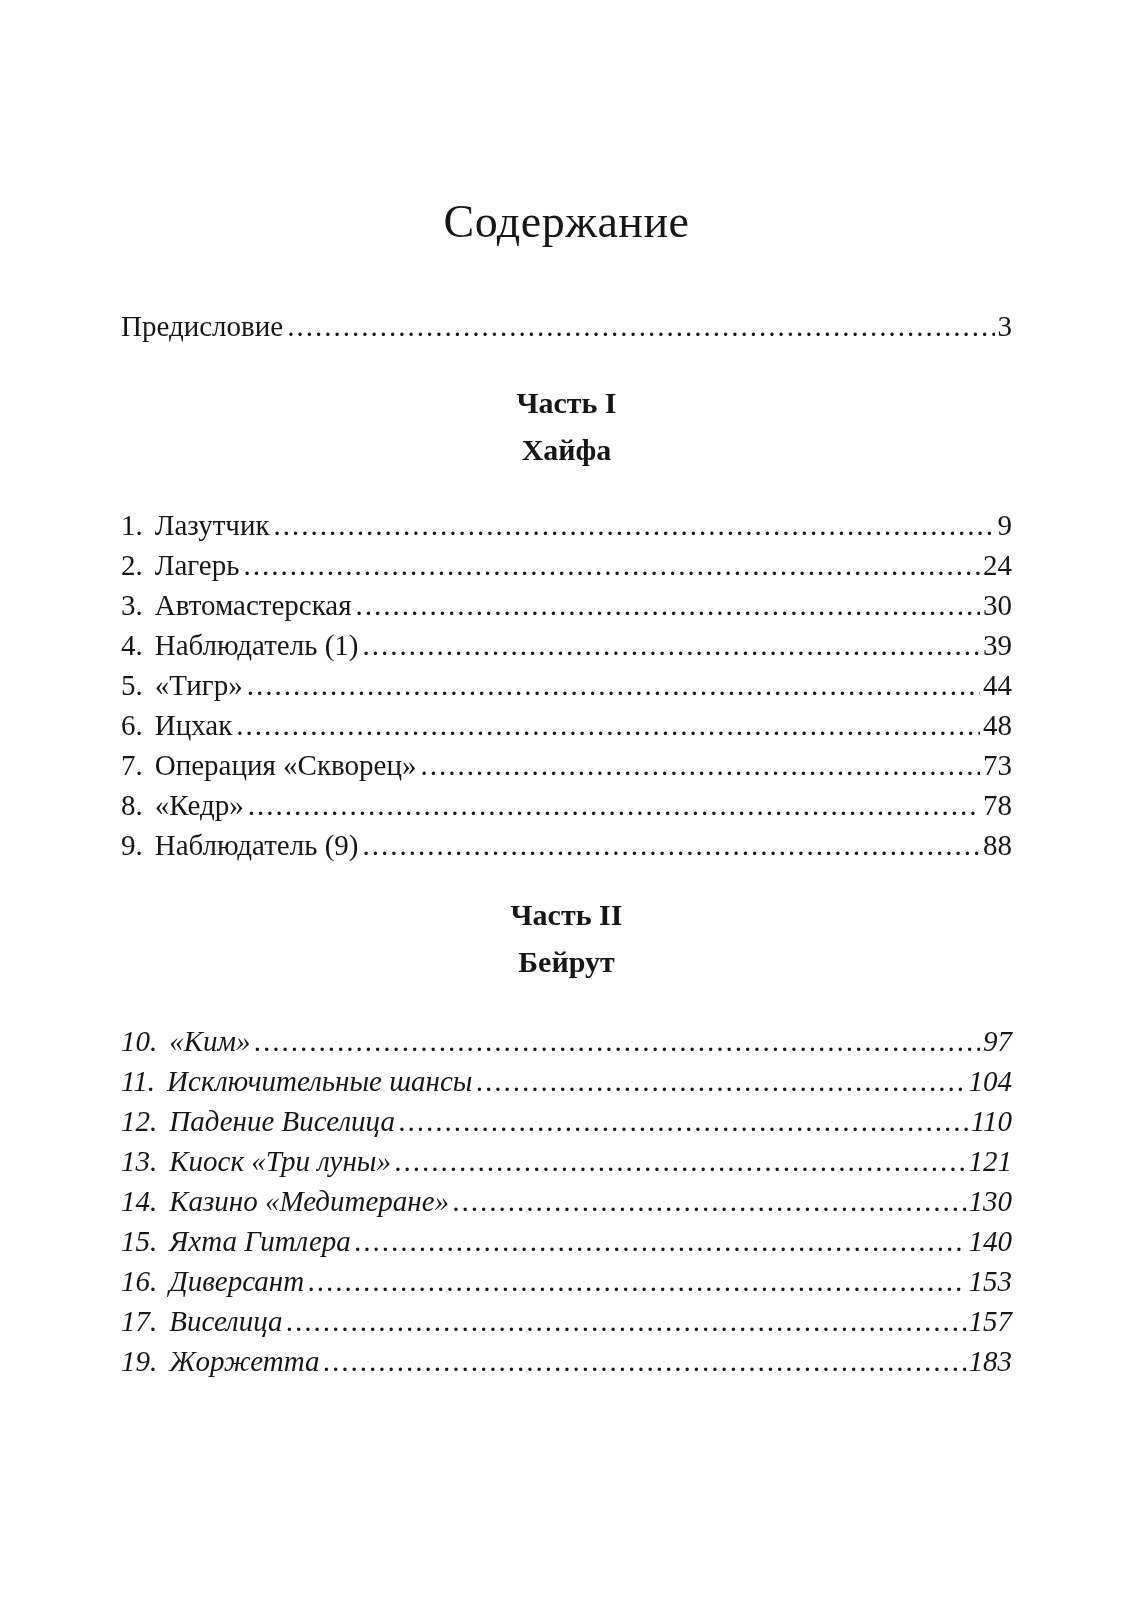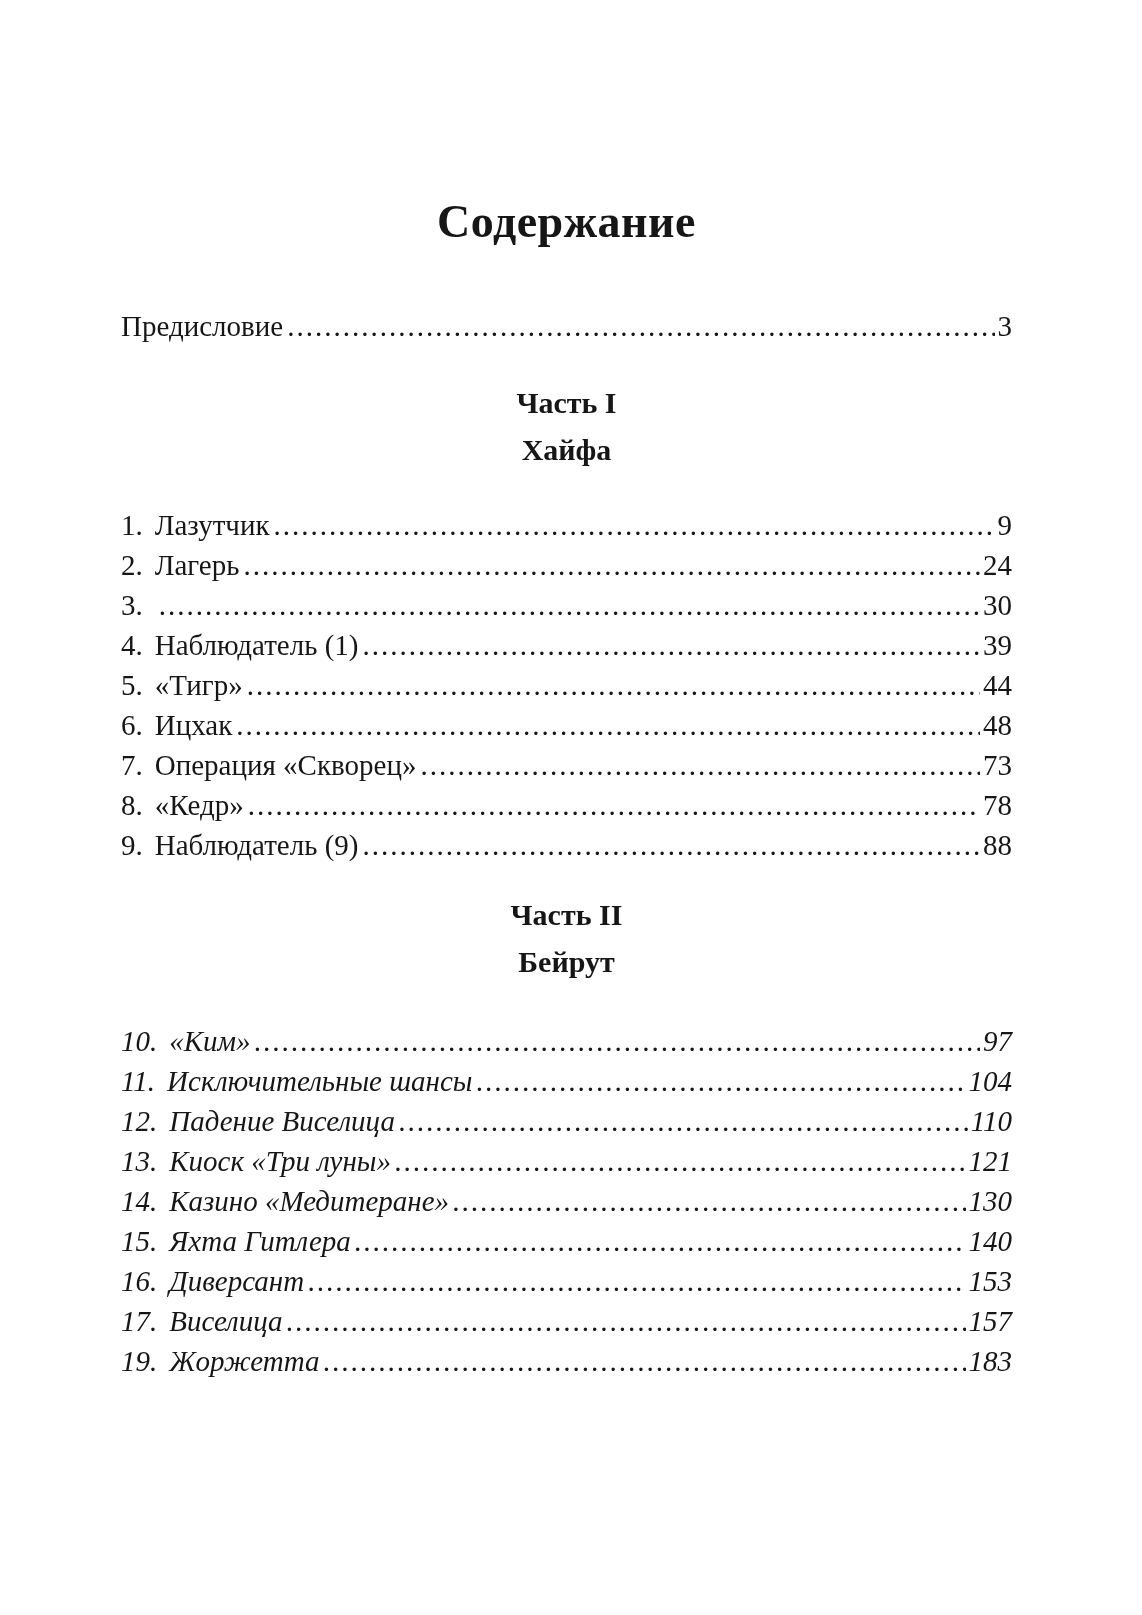--- a/index.html
+++ b/index.html
@@ -14,21 +14,21 @@
     box-sizing: border-box;
     background: #ffffff;
     color: #161616;
     font-family: "Liberation Serif", "DejaVu Serif", serif;
     padding: 196px 130px 0 121px;
     overflow: hidden;
   }
   .doc-title {
     font-size: 46px;
     line-height: 52px;
-    font-weight: bold;
+    font-weight: normal;
     text-align: center;
     margin: 0;
     letter-spacing: 0.5px;
   }
   .toc-row {
     display: flex;
     align-items: baseline;
     font-size: 29px;
     line-height: 40px;
     white-space: nowrap;
@@ -96,20 +96,21 @@
       <span class="toc-page-num">9</span>
     </div>
     <div class="toc-row">
       <span class="toc-num">2.</span>
       <span class="toc-title">Лагерь</span>
       <span class="toc-dots"></span>
       <span class="toc-page-num">24</span>
     </div>
     <div class="toc-row">
       <span class="toc-num">3.</span>
+      <span class="toc-title">Автомастерская</span>
       <span class="toc-dots"></span>
       <span class="toc-page-num">30</span>
     </div>
     <div class="toc-row">
       <span class="toc-num">4.</span>
       <span class="toc-title">Наблюдатель (1)</span>
       <span class="toc-dots"></span>
       <span class="toc-page-num">39</span>
     </div>
     <div class="toc-row">

